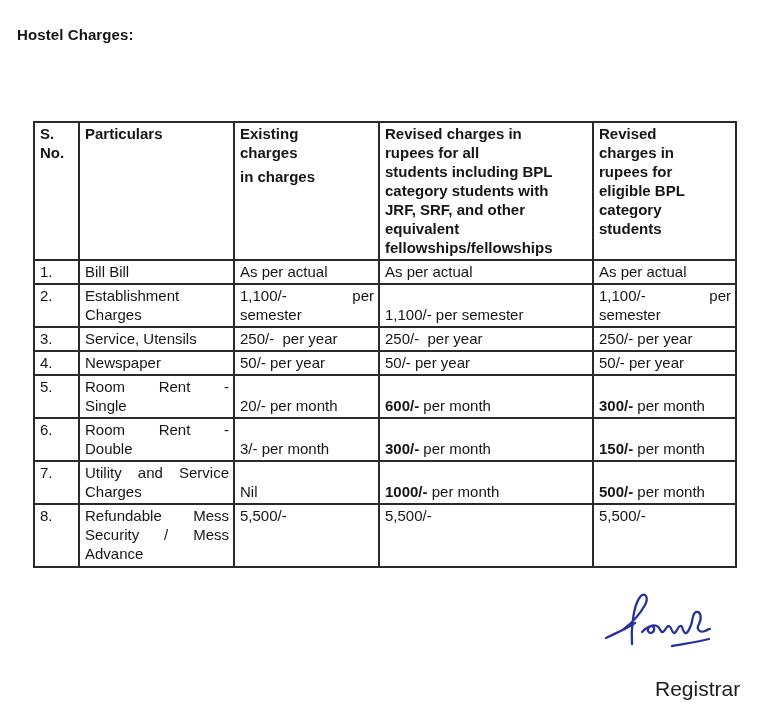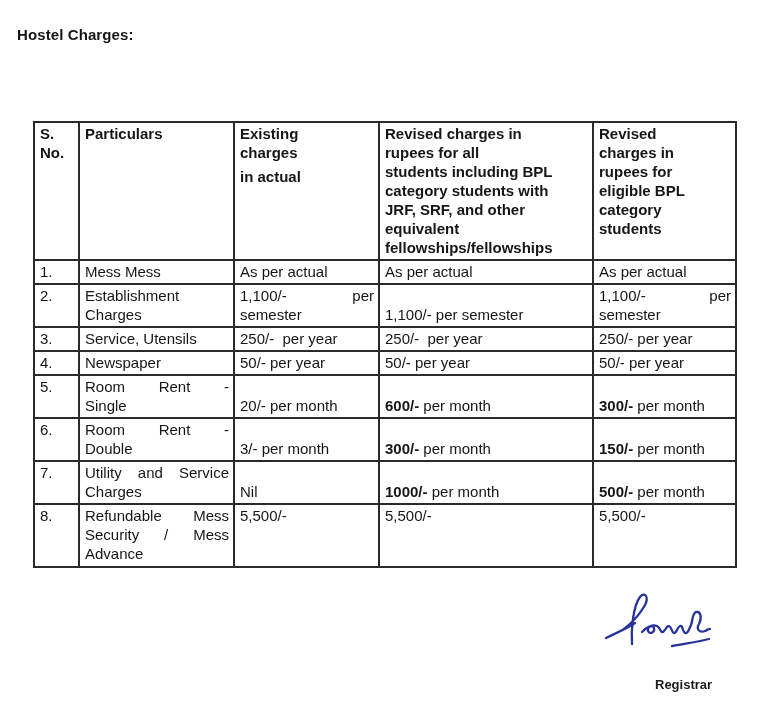--- a/index.html
+++ b/index.html
@@ -43,21 +43,21 @@
   .jl { text-align:justify; text-align-last:justify; }
   .vb { vertical-align:bottom !important; }
   .mt { margin-top:5px; }
   .b { font-weight:bold; }
   .signature {
     position:absolute; left:602px; top:588px;
     width:112px; height:66px;
   }
   .registrar {
     position:absolute; left:655px; top:677px;
-    font-size:13px; font-weight:700;
+    font-size:21px; font-weight:400;
     color:#1c1c1c;
   }
 </style>
 </head>
 <body>
 
 <div class="doc-title">Hostel Charges:</div>
 
 <table class="charges">
   <colgroup>
@@ -73,21 +73,21 @@
     <td>
       <div>S.</div>
       <div>No.</div>
     </td>
     <td>
       <div>Particulars</div>
     </td>
     <td>
       <div>Existing</div>
       <div>charges</div>
-      <div class="mt">in actual</div>
+      <div class="mt">in charges</div>
     </td>
     <td>
       <div>Revised charges in</div>
       <div>rupees for all</div>
       <div>students including BPL</div>
       <div>category students with</div>
       <div>JRF, SRF, and other</div>
       <div>equivalent</div>
       <div>fellowships/fellowships</div>
     </td>
@@ -99,21 +99,21 @@
       <div>category</div>
       <div>students</div>
     </td>
   </tr>
 
   <tr class="r1">
     <td>
           <div>1.</div>
         </td>
     <td>
-          <div>Mess Mess</div>
+          <div>Bill Bill</div>
         </td>
     <td>
           <div>As per actual</div>
         </td>
     <td>
           <div>As per actual</div>
         </td>
     <td>
           <div>As per actual</div>
         </td>

